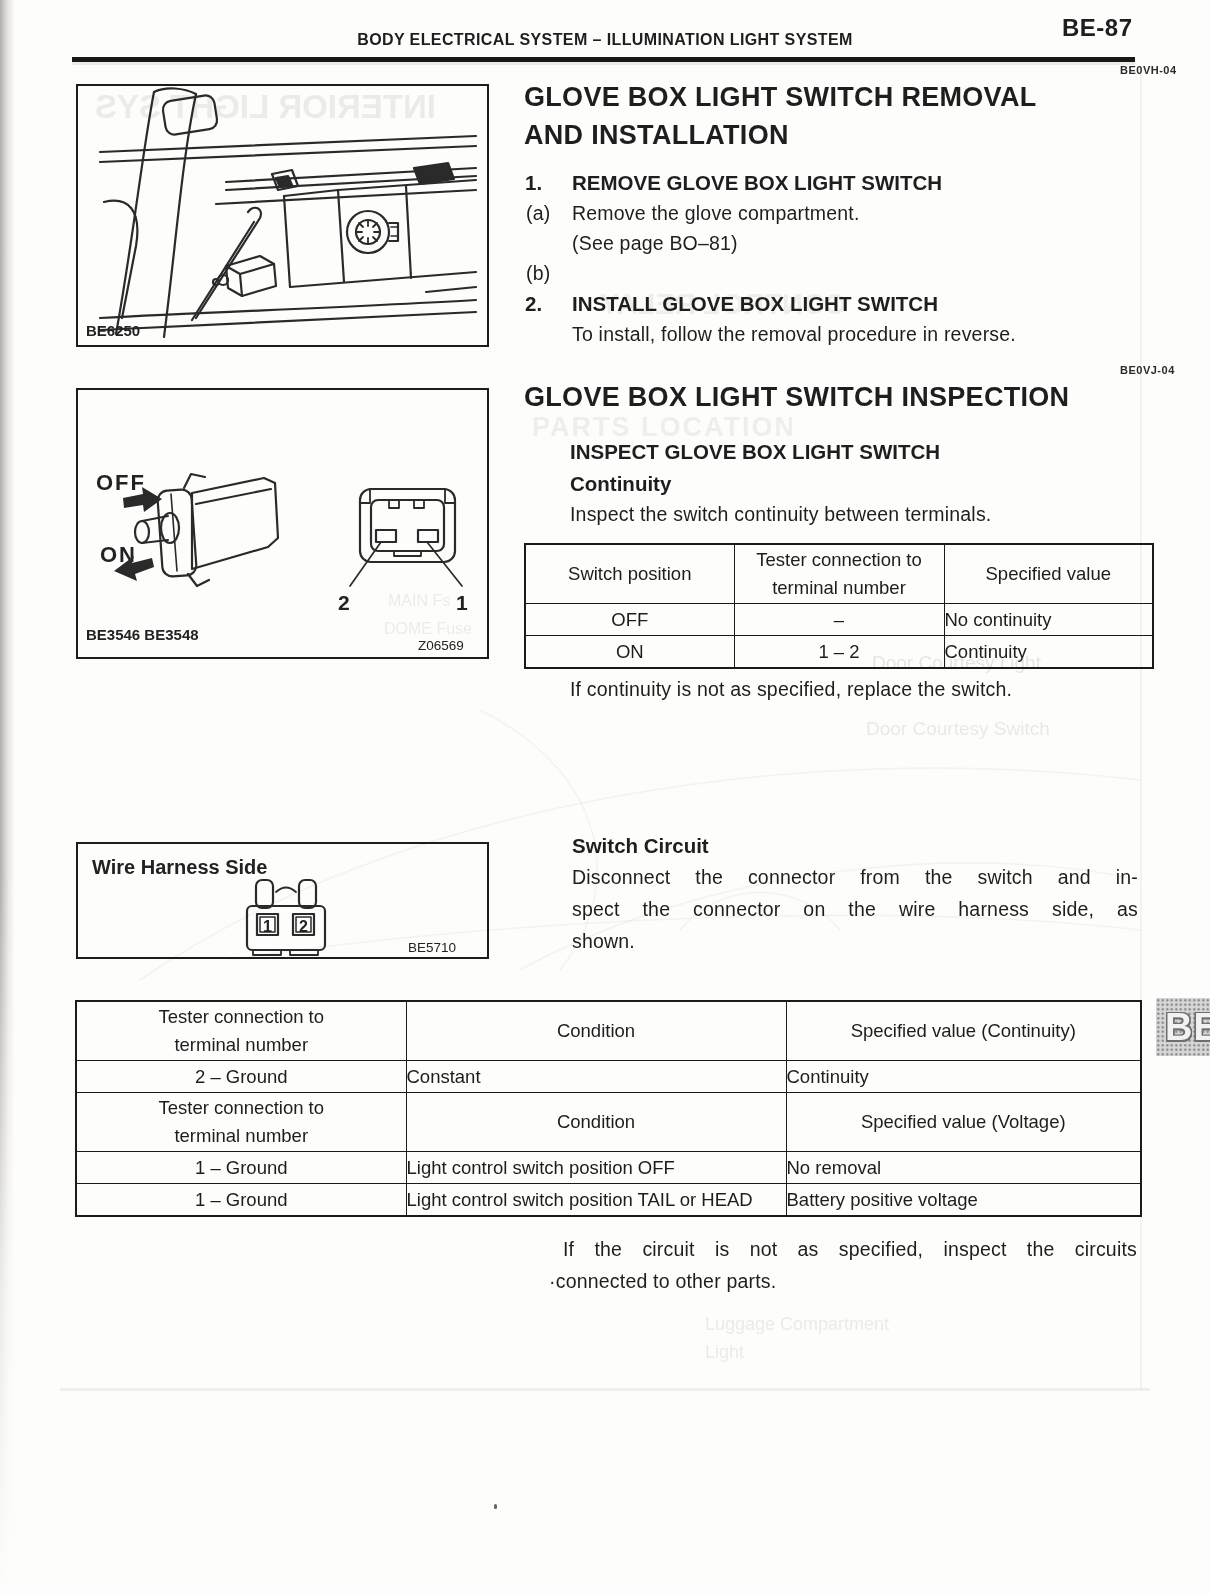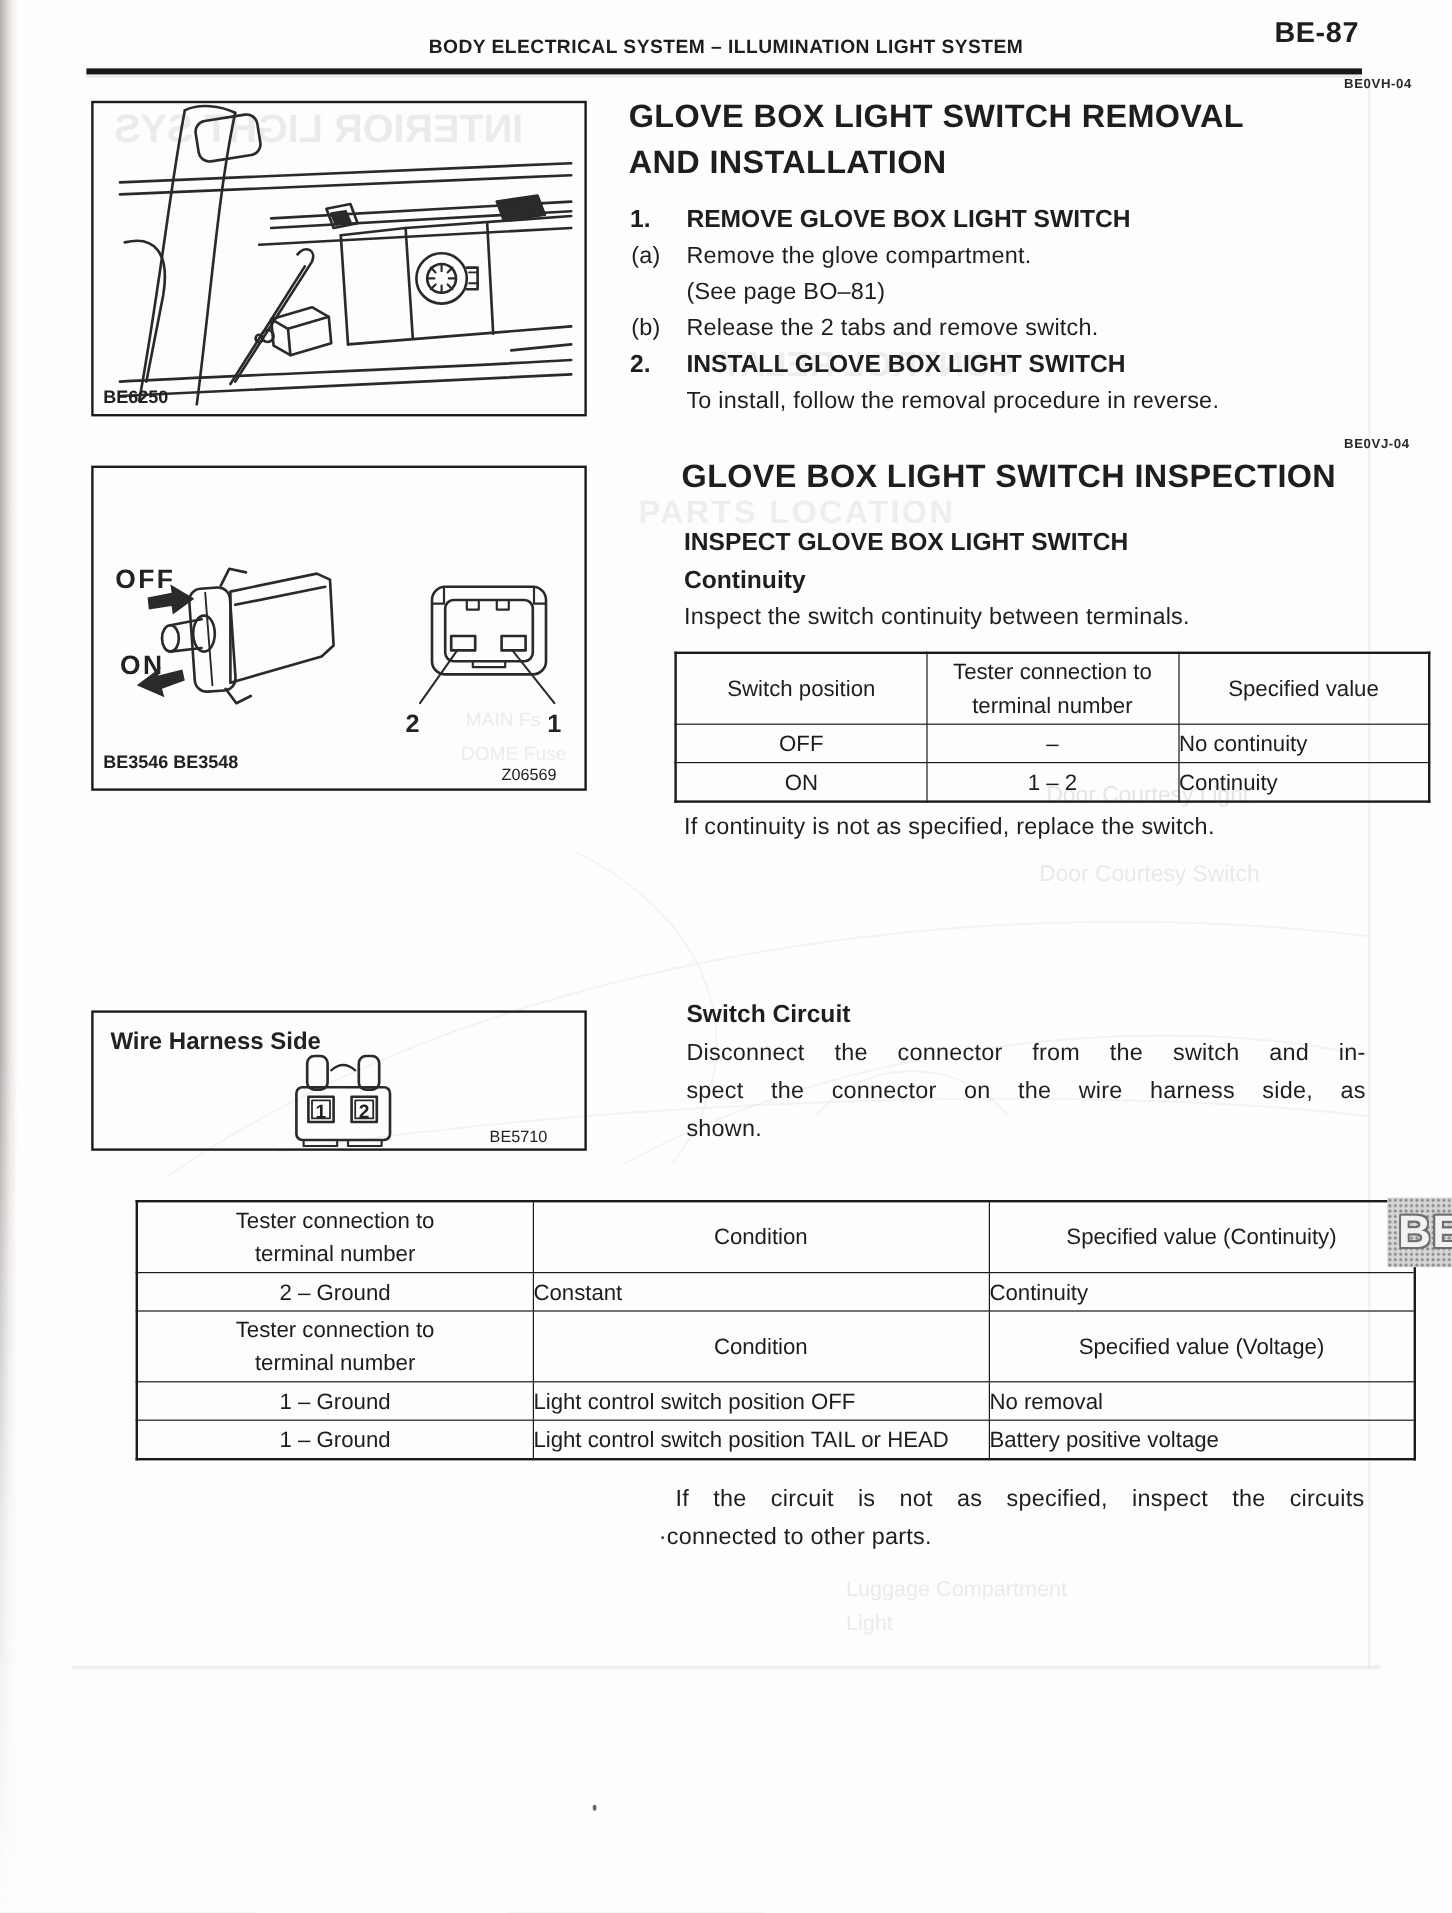--- a/index.html
+++ b/index.html
@@ -21,21 +21,21 @@
   .page-num  { left:1062px; top:14px; font-size:24px; font-weight:bold; letter-spacing:0.5px; }
   .code      { font-size:11px; font-weight:bold; letter-spacing:0.5px; color:#2a2a2a;padding-left:44px; }
   .h1   { font-size:27px; font-weight:bold; letter-spacing:0.3px; }
   .h2   { font-size:20.5px; font-weight:bold; }
   .body { font-size:19.5px; letter-spacing:0.2px; }
   .fig-box { border:2.5px solid #1c1c1c; background:transparent; }
   .jline { width:566px; text-align:justify; text-align-last:justify; -moz-text-align-last:justify; }
   
   table.spec { border-collapse:collapse; table-layout:fixed; }
   table.spec td { border:1.6px solid #1b1b1b; font-size:18.5px; color:#1d1d1d; vertical-align:middle; padding:0; }
-  table.spec { border:2.6px solid #1b1b1b;margin-left:38px; }
+  table.spec { border:2.6px solid #1b1b1b; }
   td.hd { text-align:center; height:58px; line-height:28px; }
   td.ct { text-align:center; height:31px; }
   td.lf { text-align:left; padding-left:12px; height:31px; }
   .hwrap { display:inline-block; max-width:205px; line-height:28px; }
   
   .side-tab {
     left:1156px; top:998px; width:54px; height:58px; overflow:hidden;
     background-color:#d6d6d6;
     background-image:radial-gradient(circle, #8b8b8b 1.1px, rgba(0,0,0,0) 1.35px);
     background-size:4.5px 4.5px;
@@ -181,27 +181,26 @@
   <div class="abs code" style="left:1076px; top:64px;">BE0VH-04</div>
   <div class="abs h1" style="left:524px; top:120px;">AND INSTALLATION</div>
   <div class="abs h1" style="left:524px; top:82px;">GLOVE BOX LIGHT SWITCH REMOVAL</div>
 
   <div class="abs h2" style="left:525px; top:171px;">1.</div>
   <div class="abs h2" style="left:572px; top:171px;">REMOVE GLOVE BOX LIGHT SWITCH</div>
   <div class="abs body" style="left:526px; top:202px;">(a)</div>
   <div class="abs body" style="left:572px; top:202px;">Remove the glove compartment.</div>
   <div class="abs body" style="left:572px; top:232px;">(See page BO–81)</div>
   <div class="abs body" style="left:526px; top:262px;">(b)</div>
-  <div class="abs body" style="left:572px; top:262px;">Release the 2 tabs and remove switch.</div>
   <div class="abs h2" style="left:525px; top:292px;">2.</div>
   <div class="abs h2" style="left:572px; top:292px;">INSTALL GLOVE BOX LIGHT SWITCH</div>
   <div class="abs body" style="left:572px; top:323px;">To install, follow the removal procedure in reverse.</div>
 
   <div class="abs code" style="left:1076px; top:364px;">BE0VJ-04</div>
-  <div class="abs h1" style="left:524px; top:382px;margin-left:44px;">GLOVE BOX LIGHT SWITCH INSPECTION</div>
+  <div class="abs h1" style="left:524px; top:382px;">GLOVE BOX LIGHT SWITCH INSPECTION</div>
   <div class="abs h2" style="left:570px; top:440px;">INSPECT GLOVE BOX LIGHT SWITCH</div>
   <div class="abs h2" style="left:570px; top:472px;">Continuity</div>
   <div class="abs body" style="left:570px; top:503px;">Inspect the switch continuity between terminals.</div>
 
   <table class="spec abs" style="left:524px; top:543px; width:628px;">
     <colgroup>
         <col style="width:209px">
         <col style="width:210px">
         <col style="width:209px">
       </colgroup>

